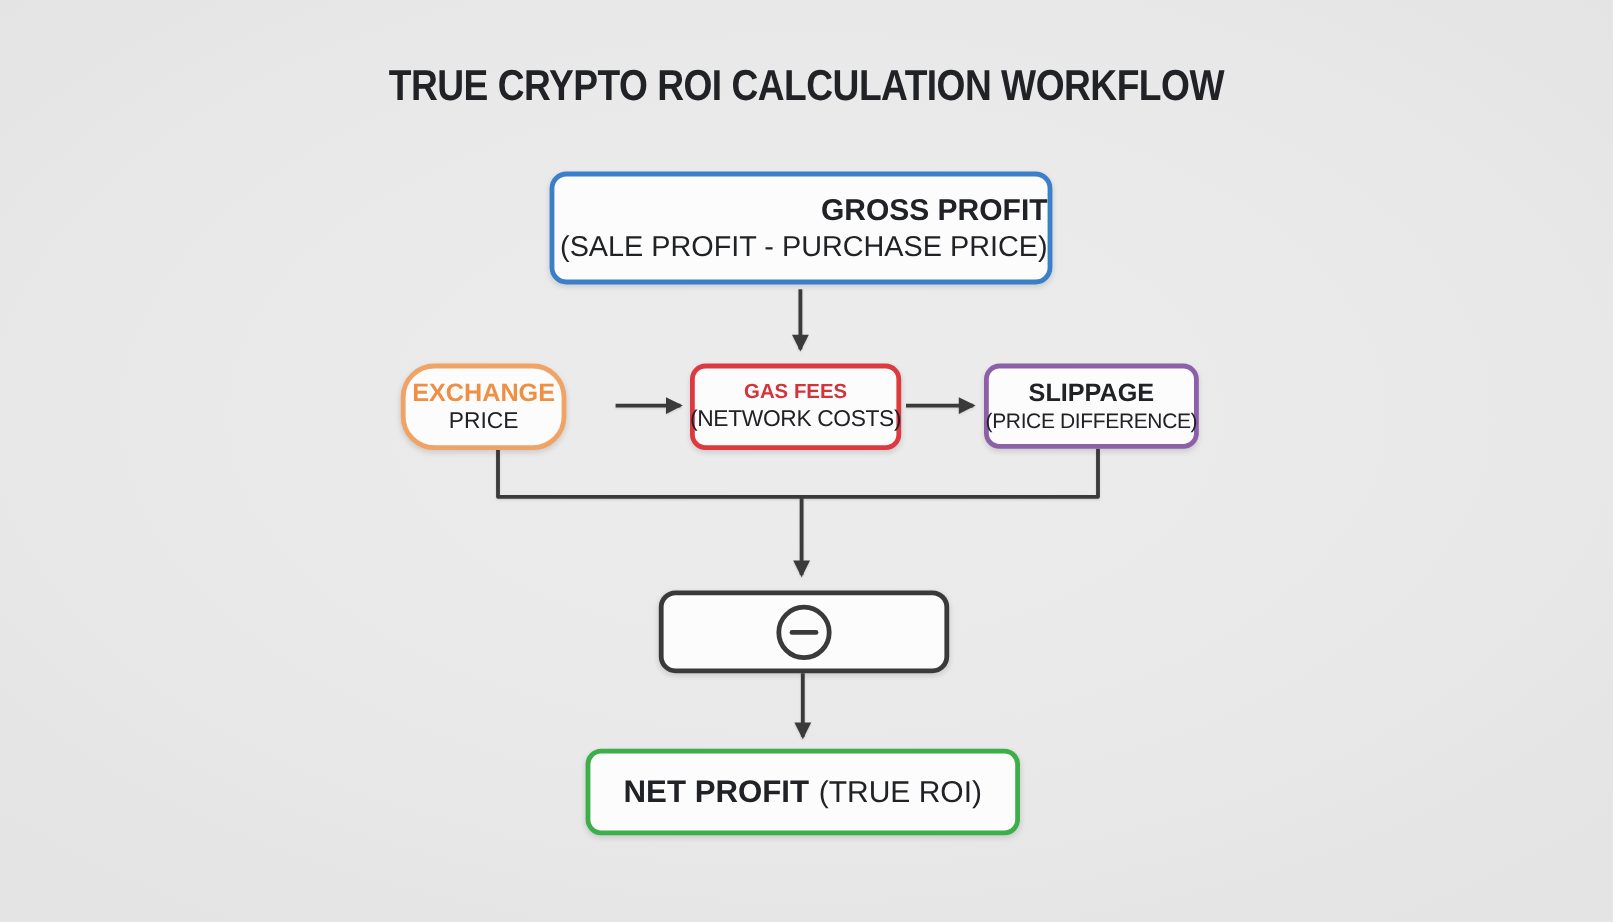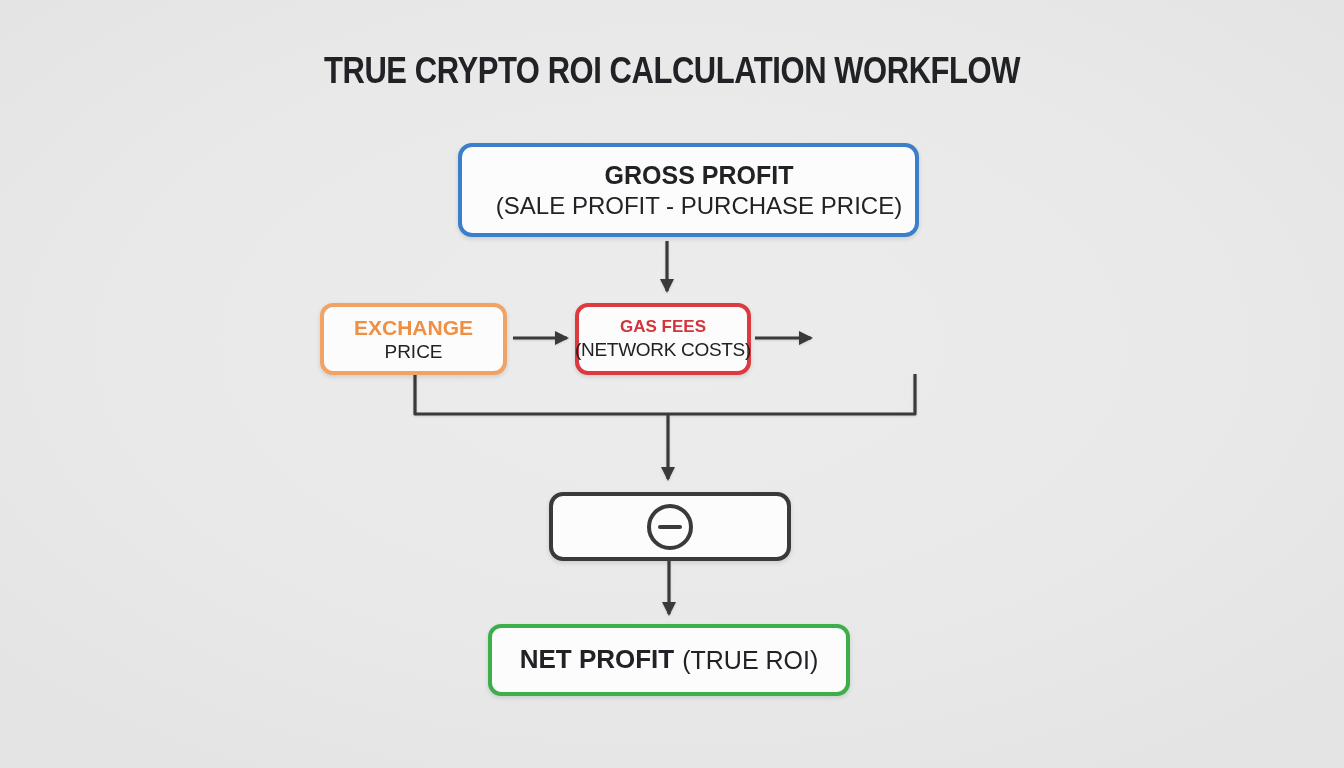--- a/index.html
+++ b/index.html
@@ -36,32 +36,33 @@
     flex-direction: column;
     justify-content: center;
     align-items: center;
     box-shadow: 0 2px 4px rgba(50,50,50,0.15);
     color: var(--text_dark, #202225);
     line-height: 1.22;
     white-space: nowrap;
   }
   .node .node-title { font-weight: bold; }
   .node-gross {
-    left: 458px; top: 143px; width: 461px; height: 94px;
+    left: 458px; top: 143px; width: 419px; height: 94px;
     border-color: var(--blue, #3b7ec9);
     border-radius: 14px;
-    align-items: center;
+    align-items: flex-end;
     padding-left: 21px;
     font-size: 24px;
   }
   .node-gross .node-title { font-size: 25px; }
   .node-exchange {
-    left: 320px; top: 303px; width: 187px; height: 72px;
+    left: 334px; top: 303px; width: 138px; height: 72px;
     border-color: var(--orange_border, #f1a365);
     font-size: 19px;
+    border-radius: 28px;
   }
   .node-exchange .node-title { font-size: 21px; color: var(--orange_text, #ee8f44); }
   .node-gas {
     left: 575px; top: 303px; width: 176px; height: 72px;
     border-color: var(--red_border, #dd3a40);
     font-size: 19px;
     letter-spacing: -0.3px;
   }
   .node-gas .node-title { font-size: 17px; color: var(--red_text, #d2343a); letter-spacing: 0; }
   .node-slippage {
@@ -124,20 +125,24 @@
   <div class="node node-exchange">
     <div class="node-title">EXCHANGE</div>
     <div class="node-sub">PRICE</div>
   </div>
 
   <div class="node node-gas">
     <div class="node-title">GAS FEES</div>
     <div class="node-sub">(NETWORK COSTS)</div>
   </div>
 
+  <div class="node node-slippage">
+    <div class="node-title">SLIPPAGE</div>
+    <div class="node-sub">(PRICE DIFFERENCE)</div>
+  </div>
 
   <div class="node node-subtract">
     <svg class="minus-icon" width="50" height="50" viewBox="0 0 50 50" xmlns="http://www.w3.org/2000/svg">
       <circle cx="25" cy="25" r="21" fill="none" stroke-width="4"></circle>
       <line x1="15" y1="25" x2="35" y2="25" stroke-width="4" stroke-linecap="round"></line>
     </svg>
   </div>
 
   <div class="node node-net">
     <span class="node-title">NET PROFIT</span>

